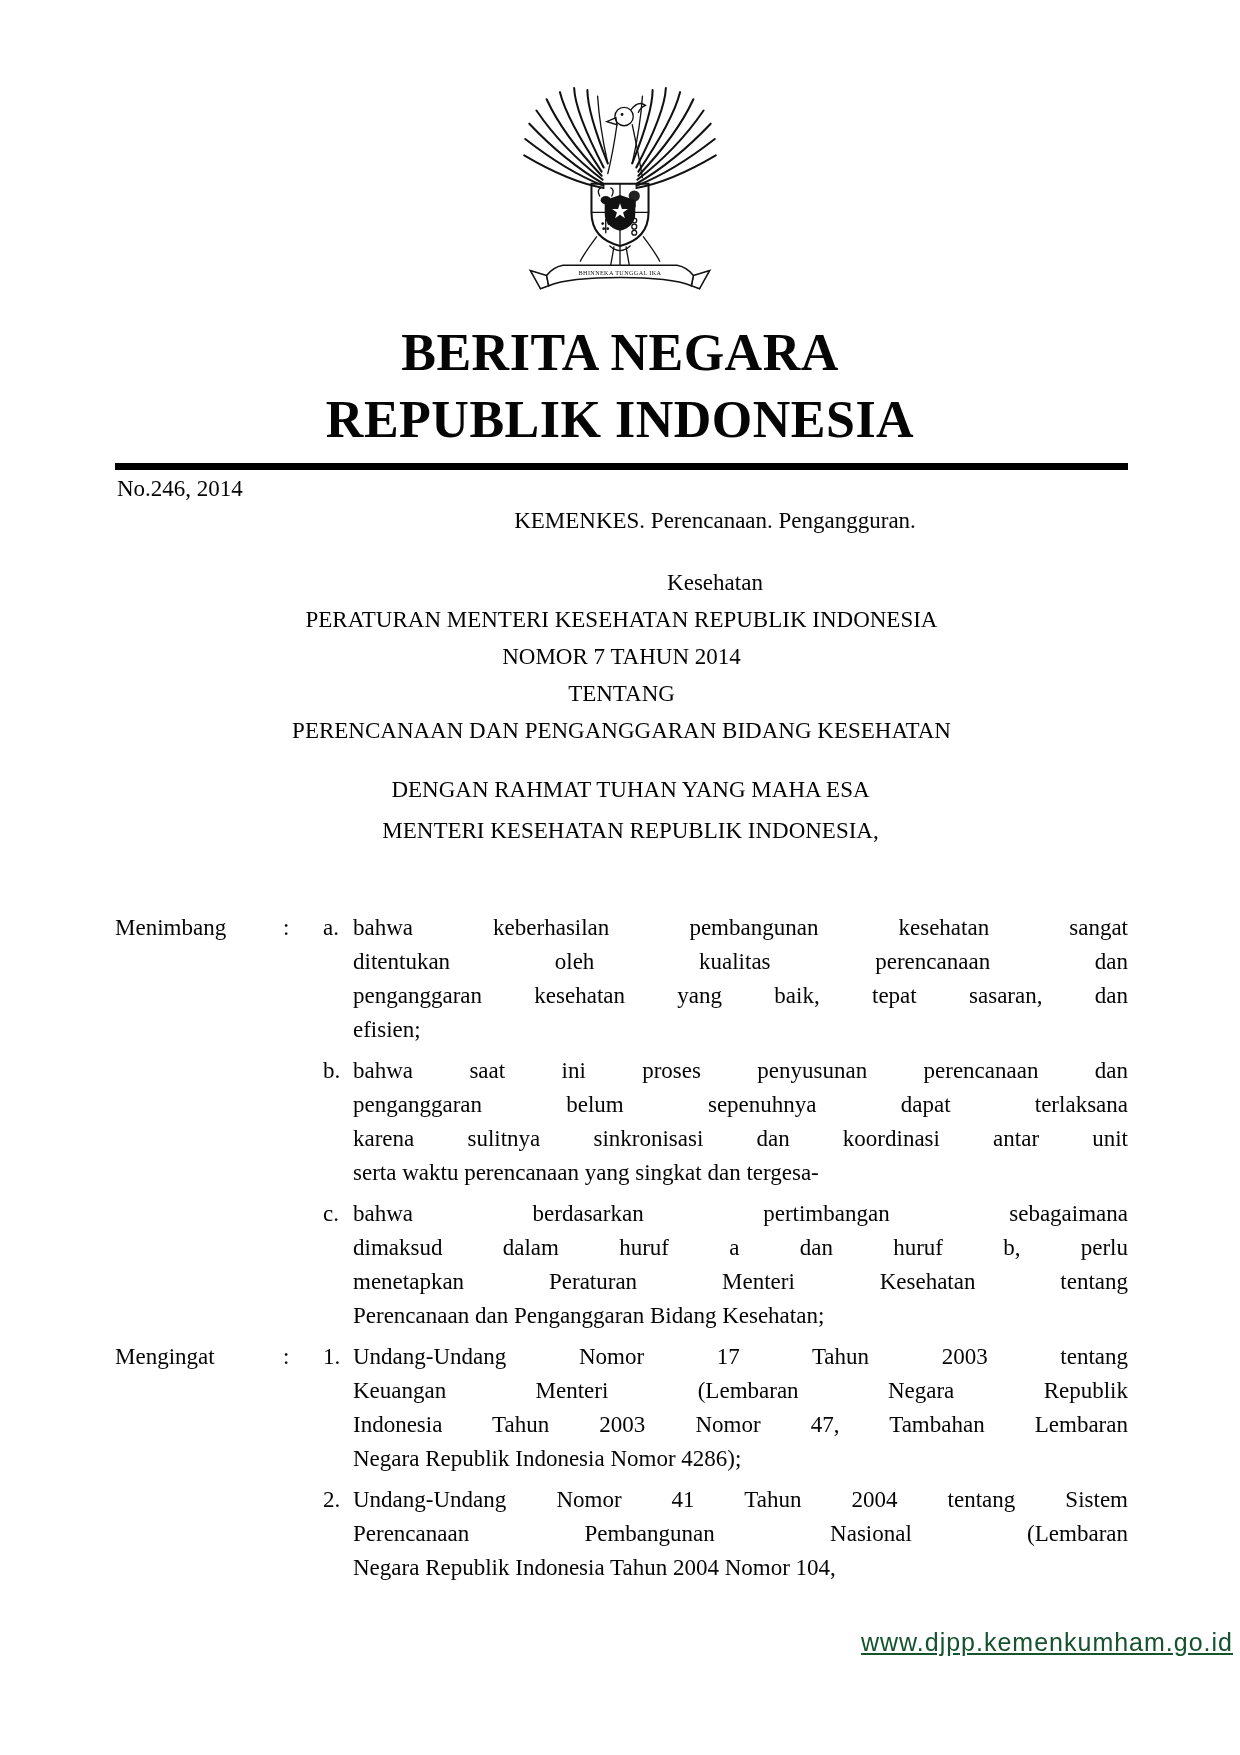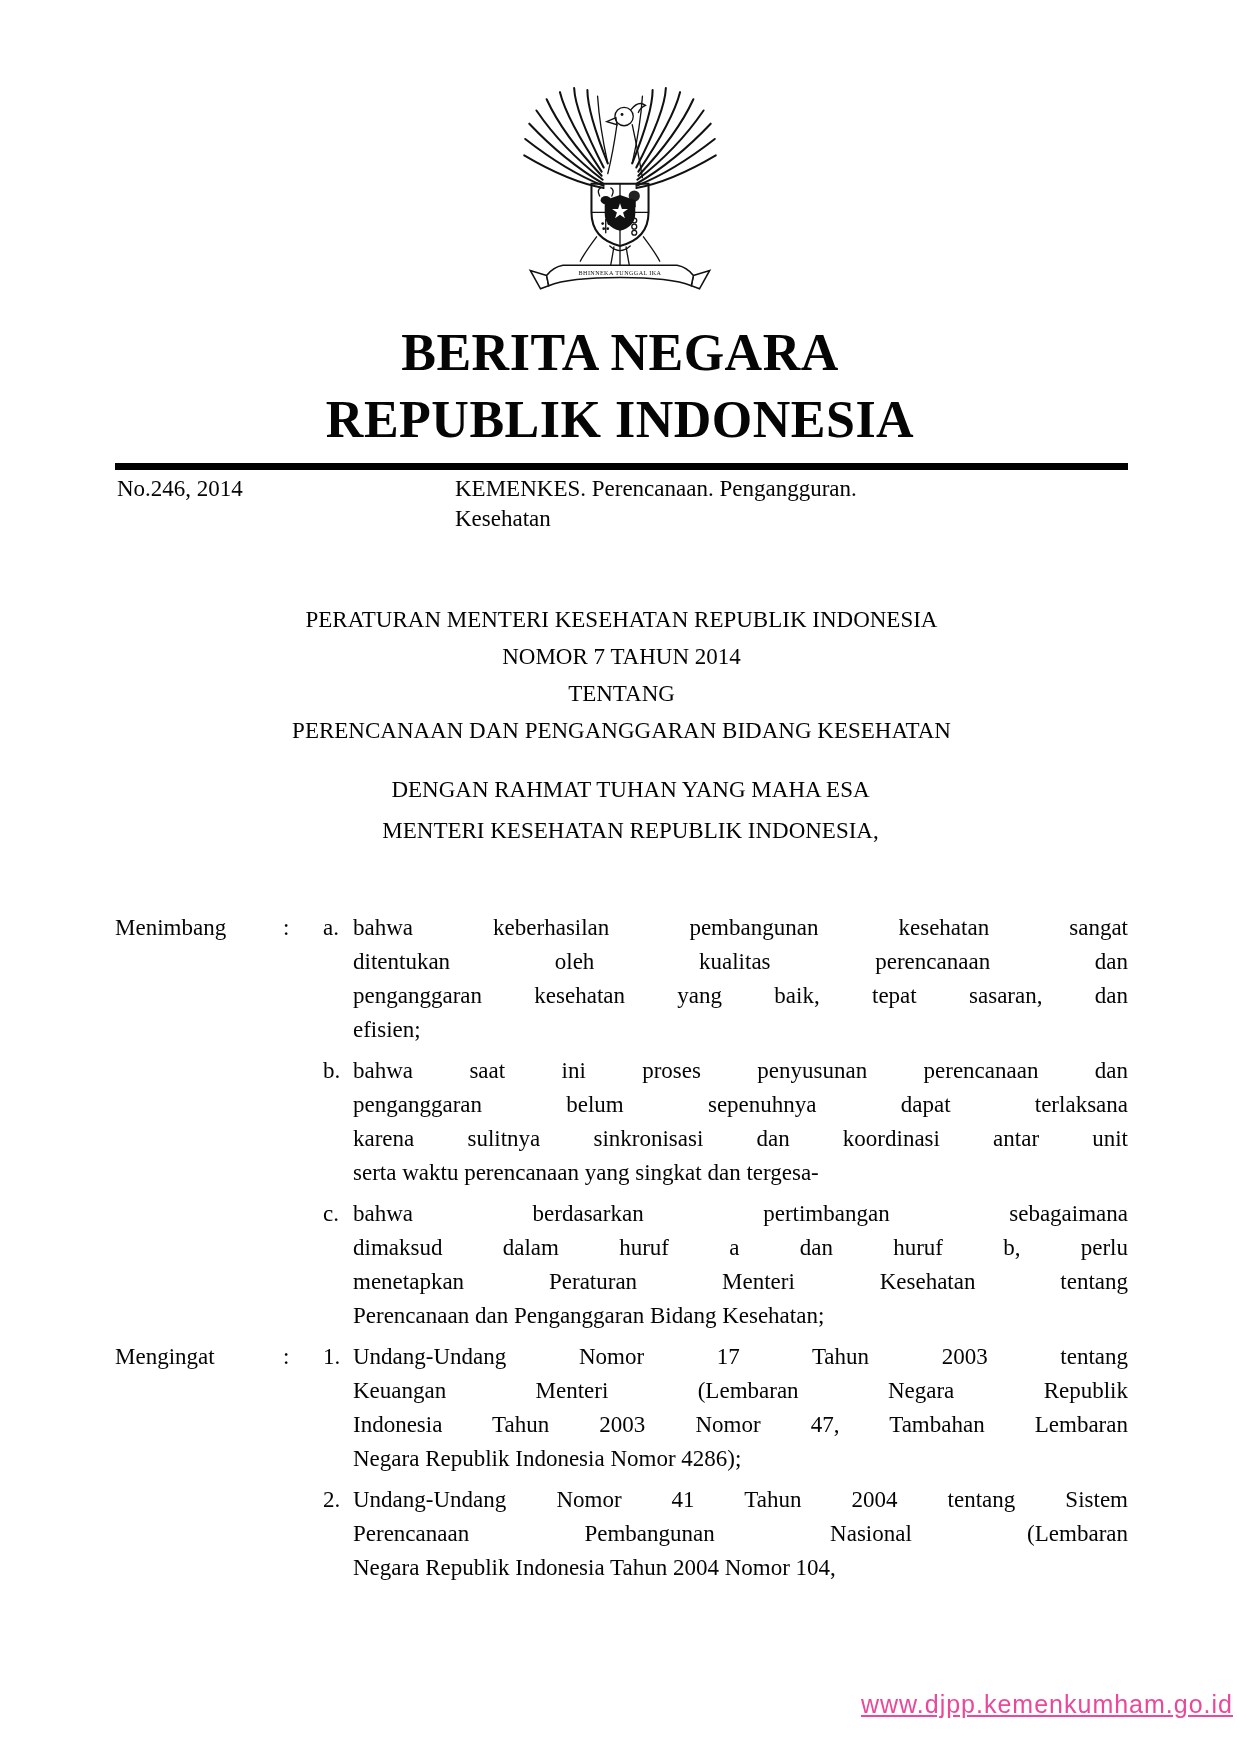--- a/index.html
+++ b/index.html
@@ -9,37 +9,37 @@
   }
   .emblem { position:absolute; left:518px; top:86px; width:204px; height:214px; }
   .masthead {
     position:absolute; left:0; top:319px; width:1240px;
     font-size:52px; line-height:67px; font-weight:bold; letter-spacing:0.5px;
   }
   .masthead .line { text-align:center; }
   .rule { position:absolute; left:115px; top:463px; width:1013px; height:7px; background:#000; }
   .hdr-no { position:absolute; left:117px; top:474px; font-size:23px; line-height:30px; }
   .hdr-subject { position:absolute; left:455px; top:474px; width:520px; font-size:23px; line-height:30px; }
-  .hdr-subject .line { text-align:left; }
+  .hdr-subject .line { text-align:center;margin-top:32px; }
   .doc-title { position:absolute; left:115px; top:601px; width:1013px; font-size:23px; line-height:37px; }
   .doc-title .line { text-align:center; }
   .preamble { position:absolute; left:124px; top:769px; width:1013px; font-size:23px; line-height:41px; }
   .preamble .line { text-align:center; }
   .sections { position:absolute; left:115px; top:911px; width:1013px; font-size:23px; line-height:34px; }
   .sec-row { display:grid; grid-template-columns:168px 40px 1fr; align-items:start; }
   .sec-label { text-align:left; }
   .sec-colon { text-align:left; }
   .item { display:grid; grid-template-columns:30px 1fr; margin-bottom:7px; }
   .marker { text-align:left; }
   .justify .line { text-align:justify; text-align-last:justify; }
   .justify .line:last-child { text-align-last:left; }
   .footer-link {
-    position:absolute; top:1690px; right:37px;
+    position:absolute; top:1628px; right:37px;
     font-family:"Liberation Sans","DejaVu Sans",sans-serif;
-    font-size:25px; letter-spacing:1px; color:#ec4899; text-decoration:underline;
+    font-size:25px; letter-spacing:1px; color:#14532d; text-decoration:underline;
   }
   svg .ln { fill:none; stroke:#111; stroke-width:2; stroke-linecap:round; }
   svg .thin { fill:none; stroke:#111; stroke-width:1.3; stroke-linecap:round; }
 </style>
 </head>
 <body>
 
 <div class="page">
 
   <div class="emblem">

